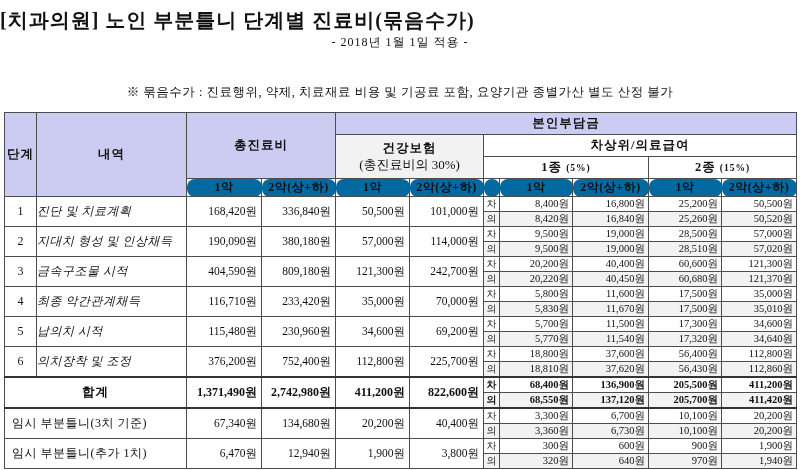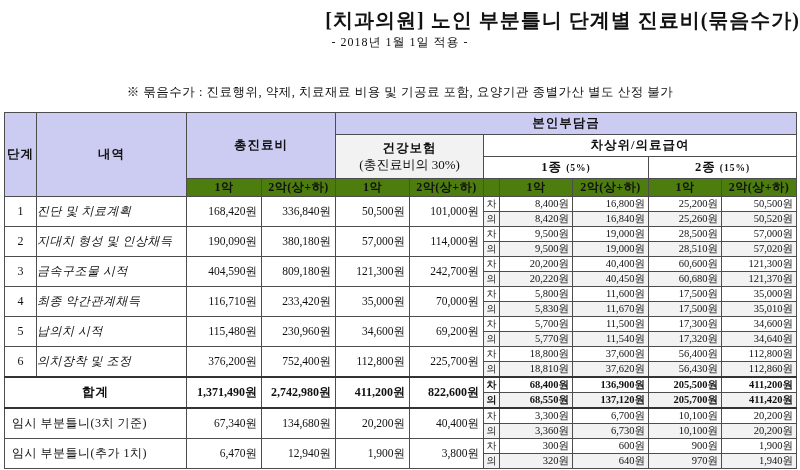--- a/index.html
+++ b/index.html
@@ -1,38 +1,38 @@
 <!DOCTYPE html>
 <html><head>
 <meta charset="utf-8">
 <style>
   * { margin:0; padding:0; box-sizing:border-box; }
   html,body { background:#fff; }
   .page {
     width:800px; height:470px; background:#fff; position:relative;
     font-family:"Liberation Serif","DejaVu Serif",serif; color:#111; overflow:hidden;
   }
-  .title { text-align:right; padding-top:7px; font-size:20px; font-weight:bold; letter-spacing:1px; }
+  .title { text-align:left; padding-top:7px; font-size:20px; font-weight:bold; letter-spacing:1px; }
   .subtitle { text-align:center; font-size:12px; letter-spacing:1px; }
   .note { text-align:center; margin-top:33px; font-size:12.5px; letter-spacing:0.5px; }
 
   table.fee {
     border-collapse:collapse; table-layout:fixed; width:792px;
     margin:11px 0 0 4px; font-size:11px;
   }
   table.fee th, table.fee td {
     border:1px solid #4d4d4d; overflow:hidden; white-space:nowrap;
   }
   table.fee th { font-weight:bold; text-align:center; }
   .hdr-bg { background:#ccccf2; }
   .hdr-gray { background:#f2f2f2; }
   tr.h-row th { height:22px; font-size:12.5px; letter-spacing:1px;font-family:Liberation Serif, serif; }
   tr.h-row .small-note { display:block; font-size:13px; font-weight:normal; letter-spacing:0; margin-top:-1px; }
   .rate { font-size:9.5px; font-weight:bold; }
-  tr.jaw-row th { font-size:12px; letter-spacing:0.5px; background:#4d7c0f; }
+  tr.jaw-row th { font-size:12px; letter-spacing:0.5px; background:#0369a1;border-radius:8px; }
 
   td.c-stage { text-align:center; font-size:12px; }
   td.c-desc  { text-align:left; font-size:12px; letter-spacing:0.5px;font-style:italic; }
   td.c-num   { text-align:right; padding-right:4px; font-size:11.5px; }
   td.c-sub-label { text-align:center; font-size:10px; }
   td.c-sub-num   { text-align:right; padding-right:3px; font-size:10.5px; }
   tr.r-sub td { height:14px; }
   tr.r-ui td { background:#f2f2f2; }
   td.c-span-label { text-align:center; font-size:12.5px; font-weight:bold; letter-spacing:1px; }
   td.c-temp-label { text-align:left; padding-left:7px; font-size:12px; letter-spacing:0.5px; }

